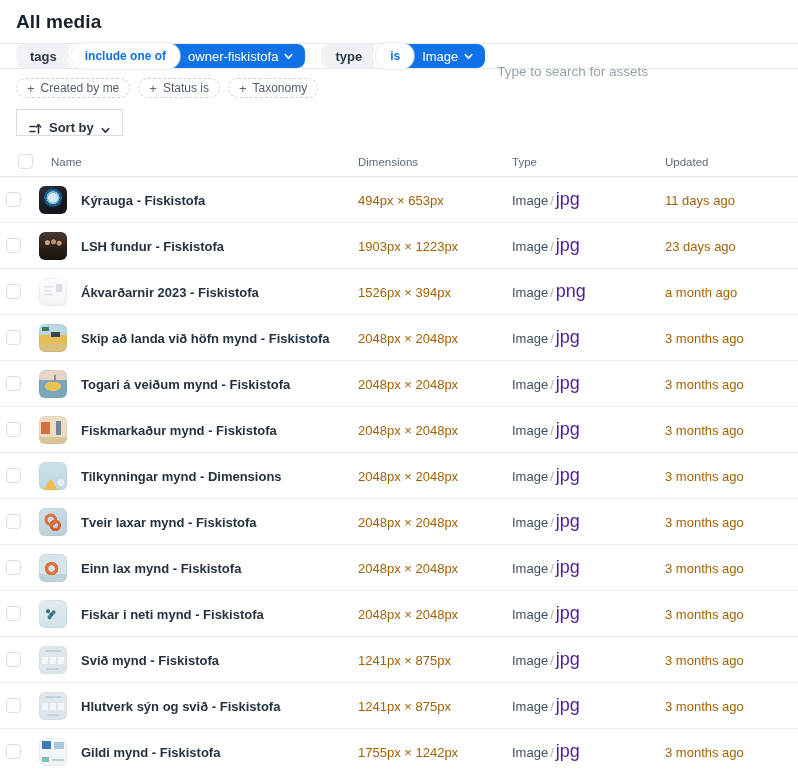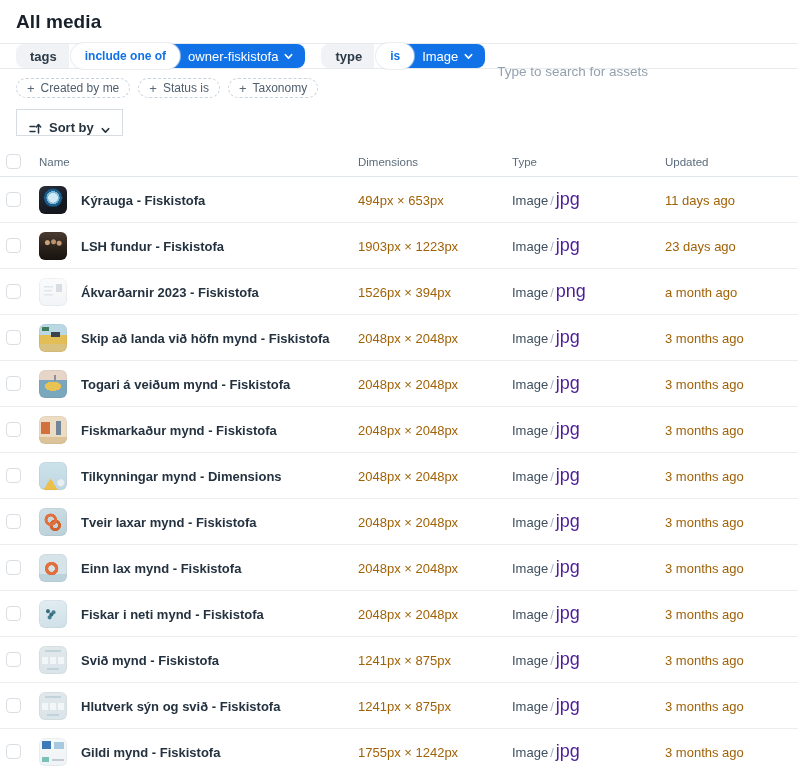--- a/index.html
+++ b/index.html
@@ -29,21 +29,21 @@
 
   
   .toolbar { padding:11px 16px 8px; }
   .sort-btn { display:inline-flex; align-items:flex-end; gap:7px; height:27px; padding:0 12px; background:#fff; border:1px solid #d6dce2; border-radius:0; font-size:13px; font-weight:700; color:#27333f; cursor:pointer; font-family:"Liberation Sans", sans-serif; }
   .sort-icon line, .sort-icon polyline { stroke:#27333f; stroke-width:1.5; stroke-linecap:round; stroke-linejoin:round; fill:none; }
   .sort-chev polyline { stroke:#27333f; }
 
   
   .asset-table { width:798px; }
   .t-row { display:flex; align-items:center; border-bottom:1px solid #eaeef1; }
-  .t-head { height:30px; border-bottom:1px solid #e2e7ec; }
+  .t-head { height:30px; border-bottom:1px solid #e2e7ec;padding-left:12px; }
   .t-body-row { height:46px; background:#fff; }
   .c-check { flex:0 0 39px; padding-left:6px; display:flex; align-items:center; }
   .c-thumb { flex:0 0 42px; display:flex; align-items:center; }
   .c-name  { flex:1 1 auto; min-width:0; }
   .c-dims  { flex:0 0 154px; }
   .c-type  { flex:0 0 153px; }
   .c-upd   { flex:0 0 133px; }
   .th-label { font-size:11.5px; color:#5c6c7c; }
   .t-head .c-name-h { flex:1 1 auto; }
 

